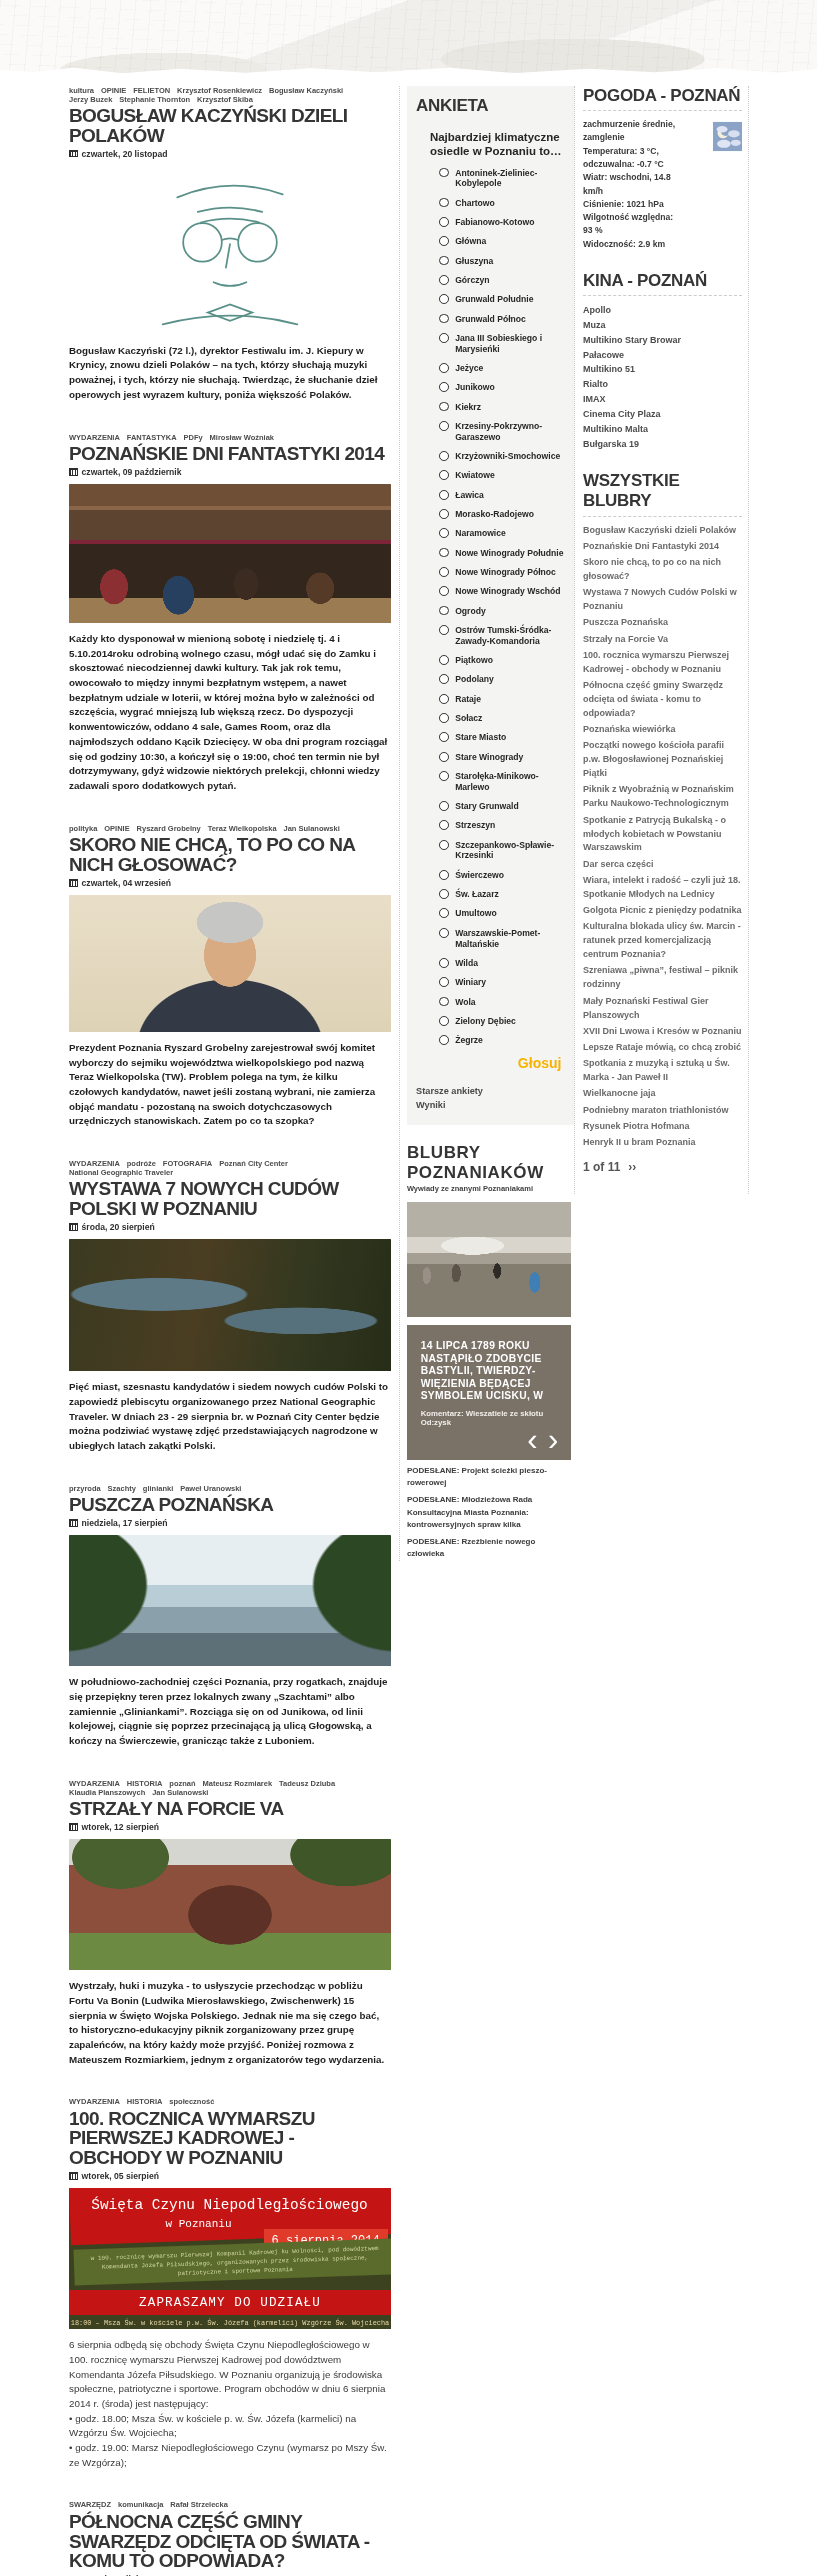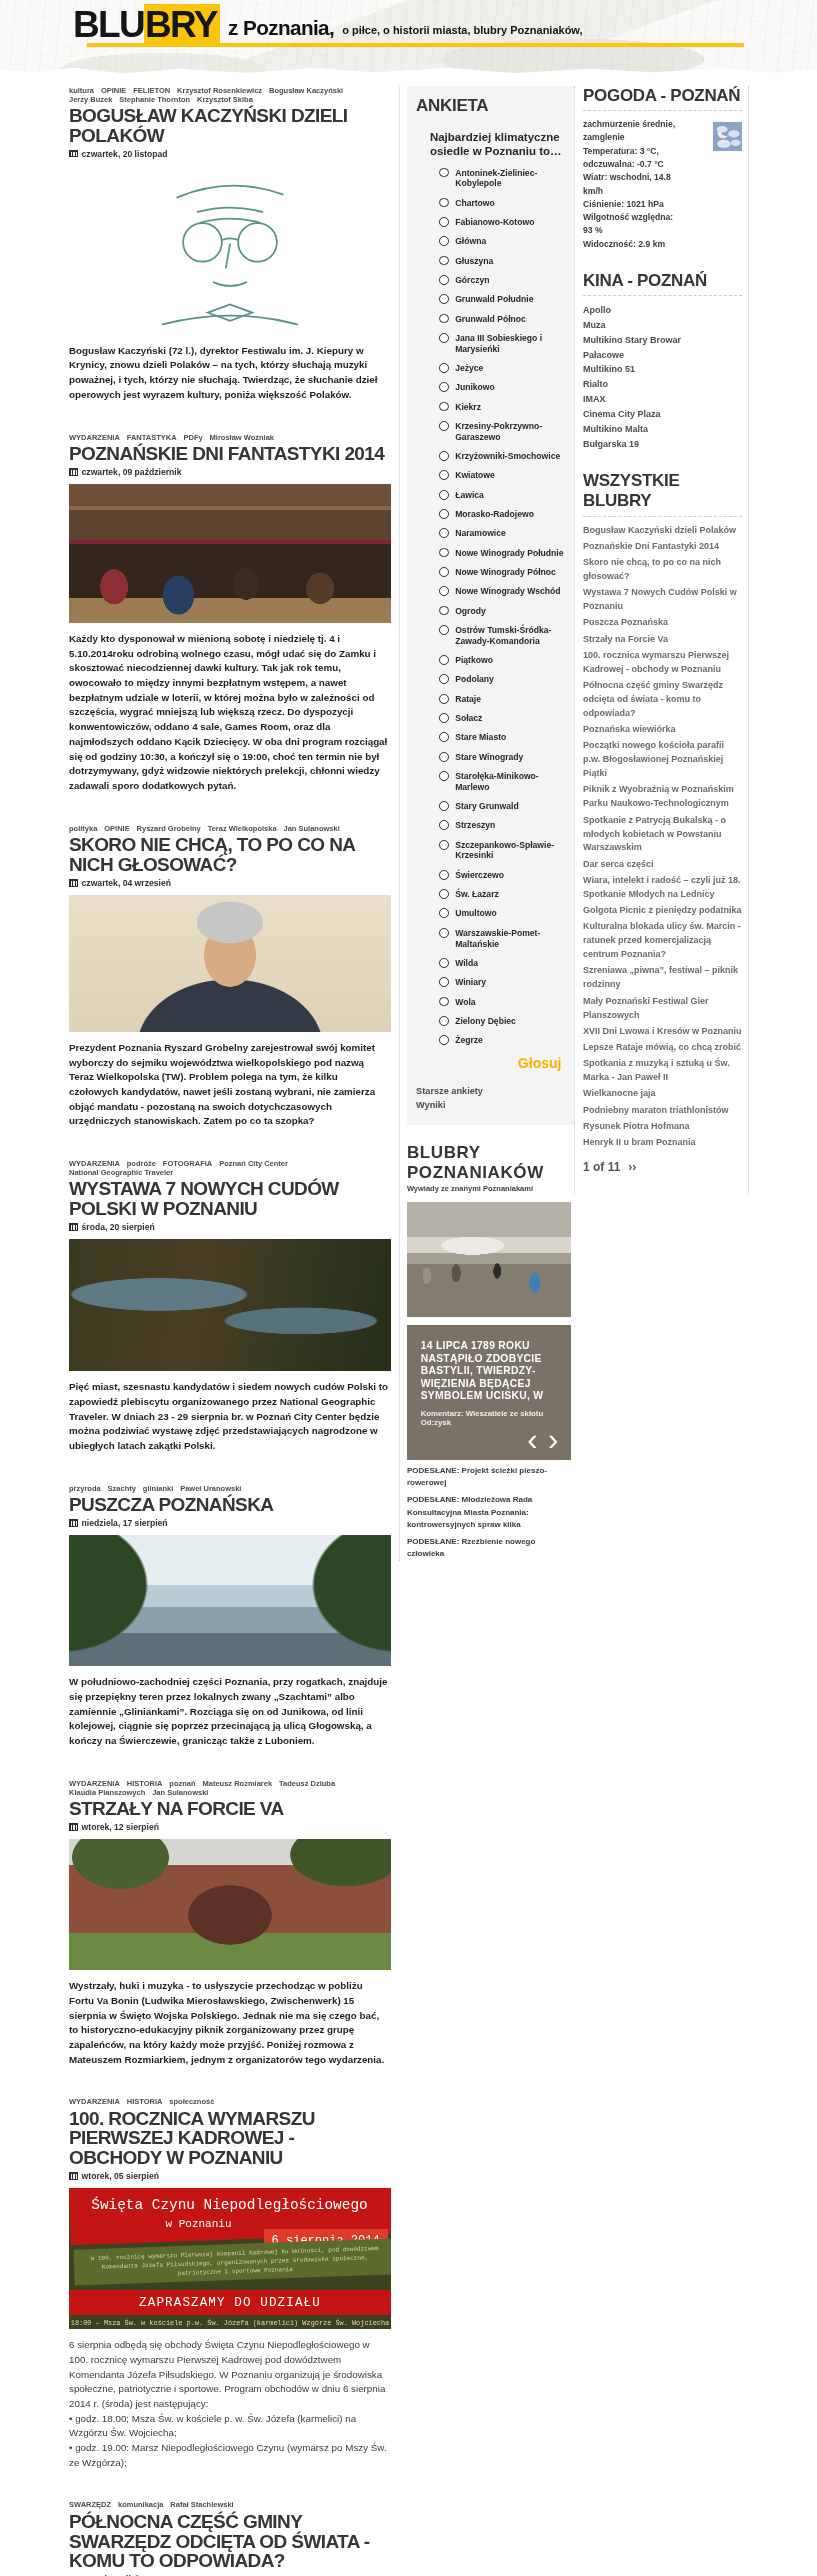--- a/index.html
+++ b/index.html
@@ -121,28 +121,20 @@
   .rc-pager { text-align:left; font-size:12px; font-weight:bold; color:#555; margin-top:10.3px; }
   .rc-pager .nx { margin-left:4.6px; cursor:pointer; }
 </style>
 </head>
 <body>
 
 <div class="page">
 
   <header>
     <div class="paper-noise"></div>
-    <div class="header-inner">
-      <div class="logo-row">
-        <div class="logo"><span class="blu">BLU</span><span class="bry">BRY</span></div>
-        <div class="tagline-big">z Poznania,</div>
-        <div class="tagline-small">o piłce,  o historii miasta,  blubry Poznaniaków,</div>
-      </div>
-      <div class="yellow-bar"></div>
-    </div>
   </header>
 
   <div class="content">
 
     <main class="col-articles">
 
       <article>
         <div class="tags"><span class="tag">kultura</span><span class="tag">OPINIE</span><span class="tag">FELIETON</span><span class="tag">Krzysztof Rosenkiewicz</span><span class="tag">Bogusław Kaczyński</span><span class="tag">Jerzy Buzek</span><span class="tag">Stephanie Thornton</span><span class="tag">Krzysztof Skiba</span></div>
         <h1 class="a-title">BOGUSŁAW KACZYŃSKI DZIELI POLAKÓW</h1>
         <div class="a-date">
@@ -239,21 +231,21 @@
           <div class="green-band">w 100. rocznicę wymarszu Pierwszej Kompanii Kadrowej ku Wolności, pod dowództwem Komendanta Józefa Piłsudskiego, organizowanych przez środowiska społeczne, patriotyczne i sportowe Poznania</div>
           <div class="cta-band">ZAPRASZAMY DO UDZIAŁU</div>
           <div class="p-note">18:00 – Msza Św. w kościele p.w. Św. Józefa (karmelici) Wzgórze Św. Wojciecha</div>
         </div>
         <p class="a-text regular">6 sierpnia odbędą się obchody Święta Czynu Niepodległościowego w 100. rocznicę wymarszu Pierwszej Kadrowej pod dowództwem Komendanta Józefa Piłsudskiego. W Poznaniu organizują je środowiska społeczne, patriotyczne i sportowe. Program obchodów w dniu 6 sierpnia 2014 r. (środa) jest następujący:
 • godz. 18.00; Msza Św. w kościele p. w. Św. Józefa (karmelici) na Wzgórzu Św. Wojciecha;
 • godz. 19.00: Marsz Niepodległościowego Czynu (wymarsz po Mszy Św. ze Wzgórza);</p>
       </article>
 
       <article>
-        <div class="tags"><span class="tag">SWARZĘDZ</span><span class="tag">komunikacja</span><span class="tag">Rafał Stachlewski</span></div>
+        <div class="tags"><span class="tag">SWARZĘDZ</span><span class="tag">komunikacja</span><span class="tag">Rafał Strzelecka</span></div>
         <h1 class="a-title">PÓŁNOCNA CZĘŚĆ GMINY SWARZĘDZ ODCIĘTA OD ŚWIATA - KOMU TO ODPOWIADA?</h1>
         <div class="a-date">
             <span class="cal"></span>
             <span>wtorek, 22 lipiec</span>
           </div>
 
       </article>
 
     </main>
 

